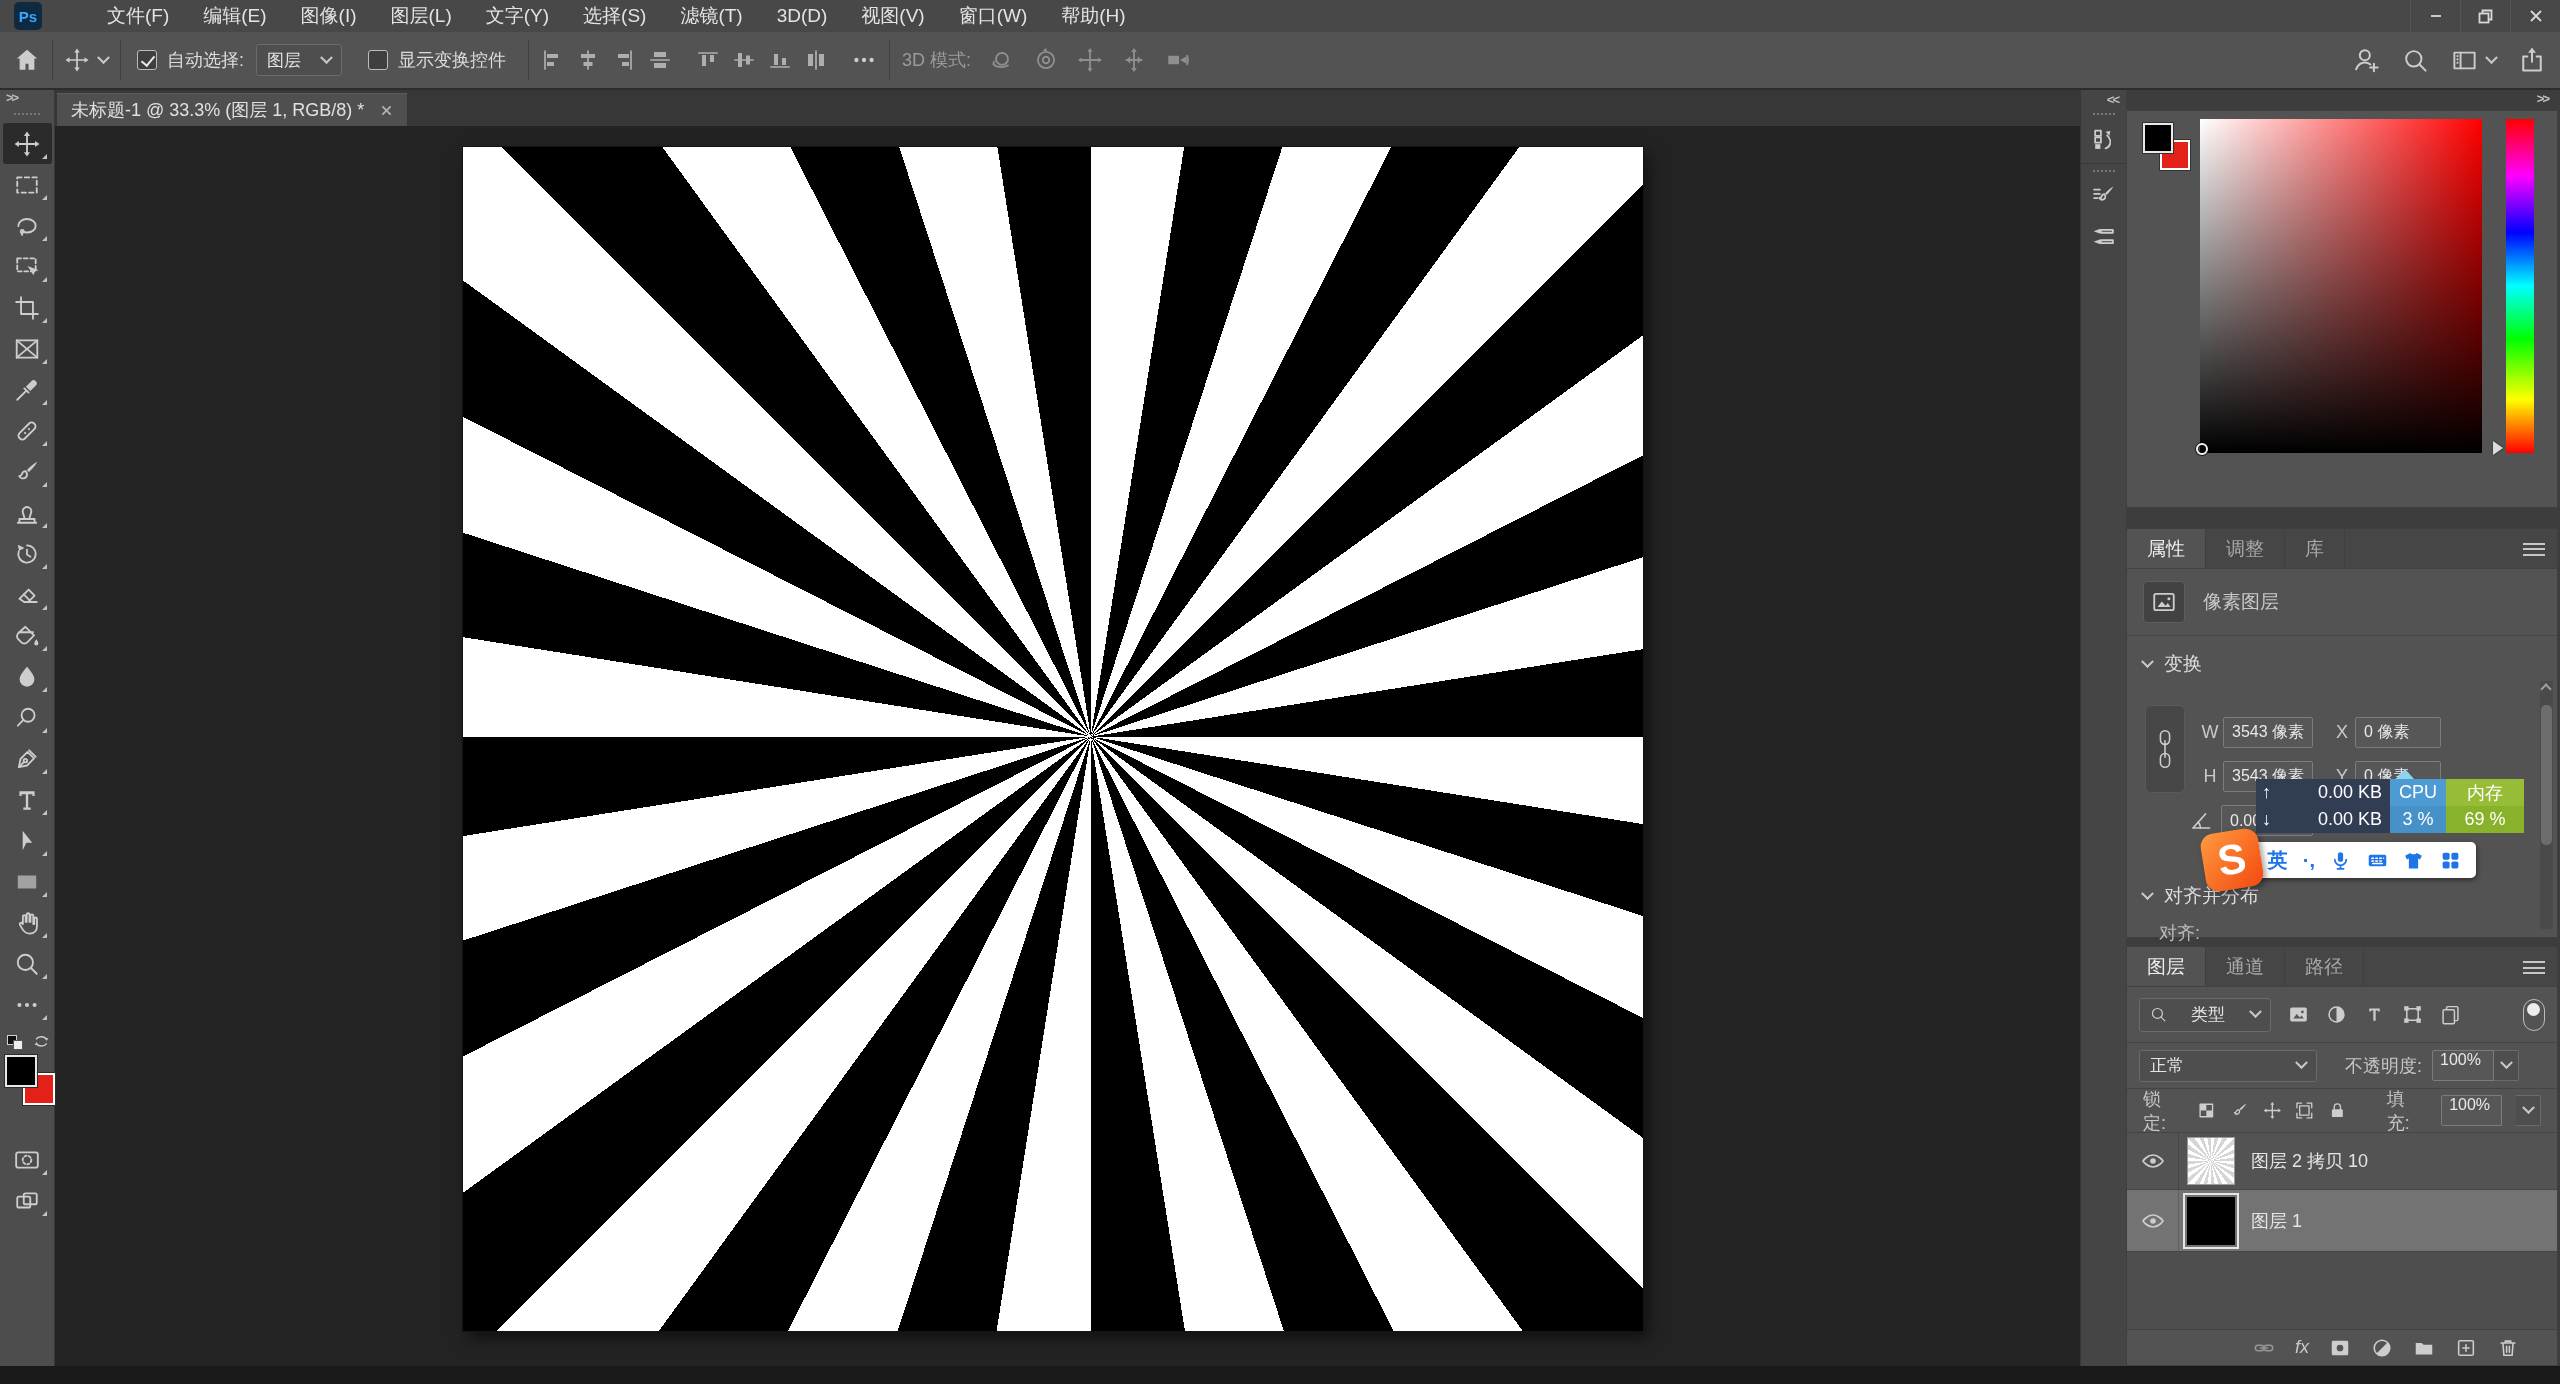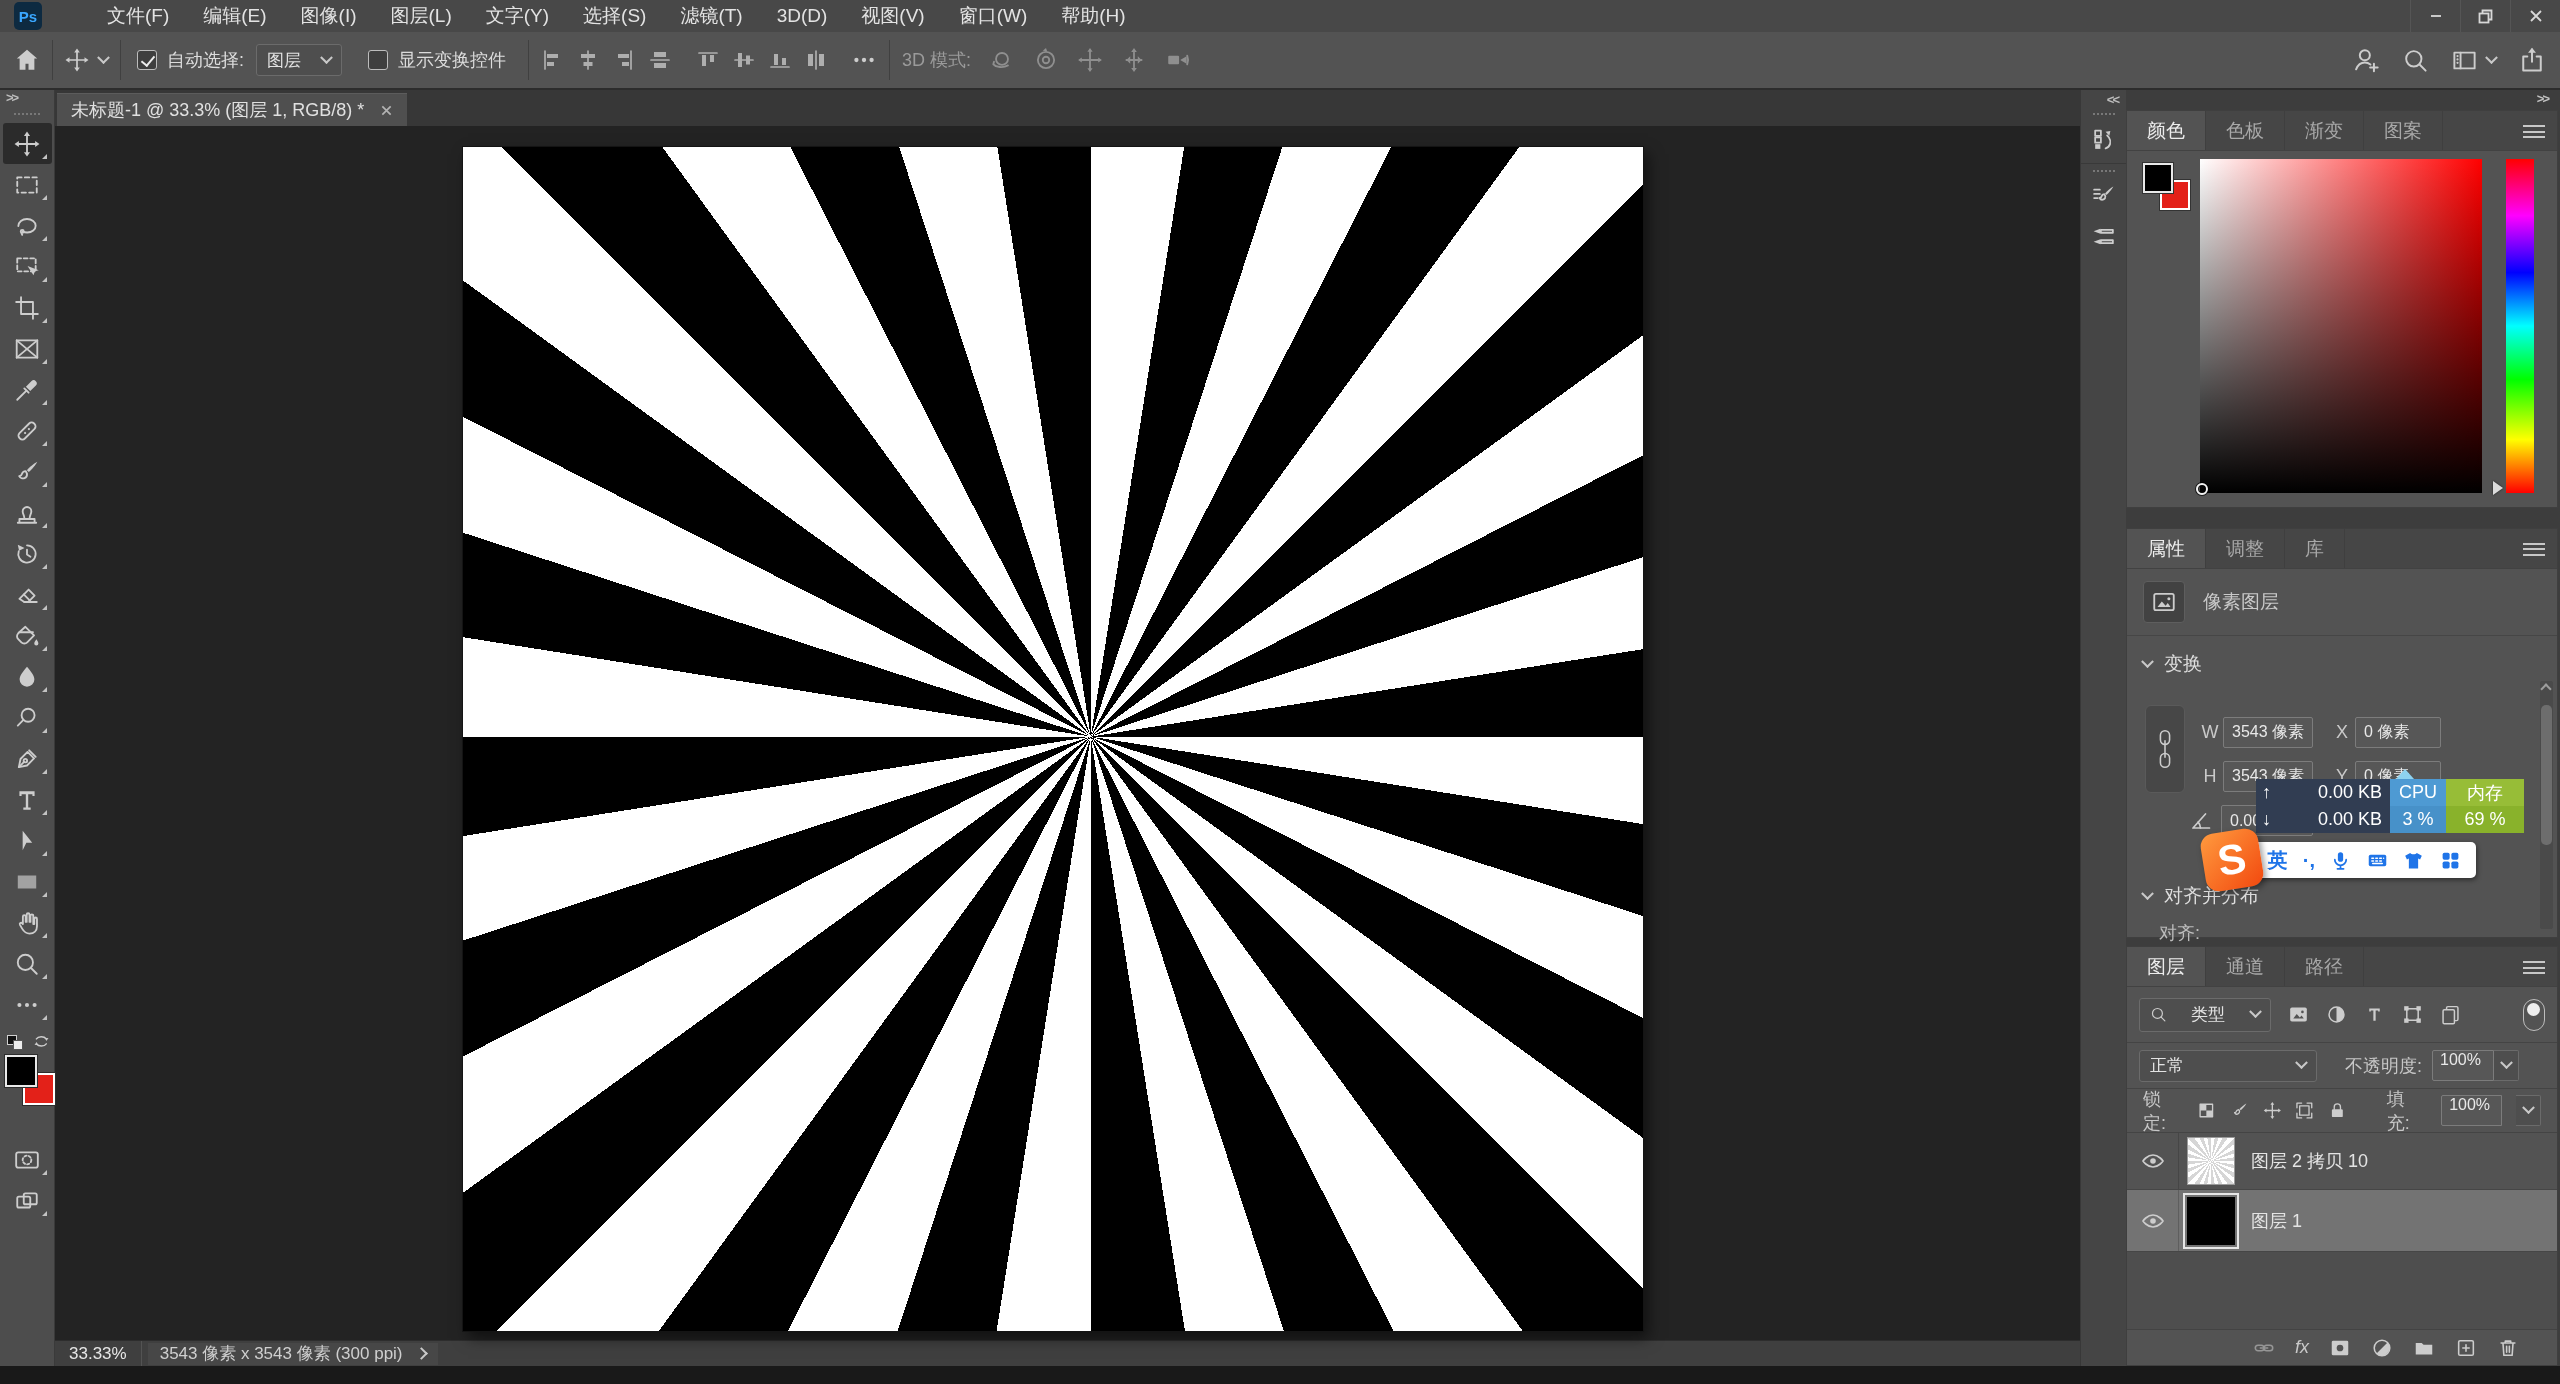--- a/index.html
+++ b/index.html
@@ -507,27 +507,20 @@
         <div class="doctab">
           <span>未标题-1 @ 33.3% (图层 1, RGB/8) *</span>
           <svg width="13" height="13" viewBox="0 0 14 14" fill="none">
               <path d="M2.5 2.5l9 9M11.5 2.5l-9 9"></path>
             </svg>
         </div>
       </div>
       <div class="pasteboard">
         <div class="canvas"></div>
       </div>
-      <div class="statusbar">
-        <div class="zoomfield">33.33%</div>
-        <div class="dims">
-          <span>3543 像素 x 3543 像素 (300 ppi)</span>
-          <span class="caret" style="transform:rotate(-45deg)"></span>
-        </div>
-      </div>
     </div>
 
     <div class="dock">
       <div class="dock-head">&lt;&lt;</div>
       <div class="grip"></div>
       <div class="dockbtn">
           <svg class="ic" viewBox="0 0 24 24">
             <rect x="4" y="3.5" width="5.5" height="5"></rect>
             <rect x="4" y="10" width="5.5" height="5"></rect>
             <rect class="f" x="4" y="16.5" width="5" height="4.5"></rect>
@@ -551,27 +544,20 @@
             <path class="f" d="M2.5 17l6.5 2.4v-4.8z"></path>
             <rect x="9.5" y="15.6" width="11.5" height="2.8"></rect>
           </svg>
         </div>
     </div>
 
     <div class="panels">
       <div class="panels-collapse">&gt;&gt;</div>
 
       <div class="panel" style="top:20px;height:398px">
-        <div class="ptabs">
-          <div class="ptab on">颜色</div>
-          <div class="ptab">色板</div>
-          <div class="ptab">渐变</div>
-          <div class="ptab">图案</div>
-          <div class="ham"></div>
-        </div>
         <div class="cp-body">
           <div class="cp-fg"></div>
           <div class="cp-bg"></div>
           <div class="cp-grad"></div>
           <div class="cp-sel"></div>
           <div class="cp-hue"></div>
           <div class="cp-hue-marker"></div>
         </div>
       </div>
 

